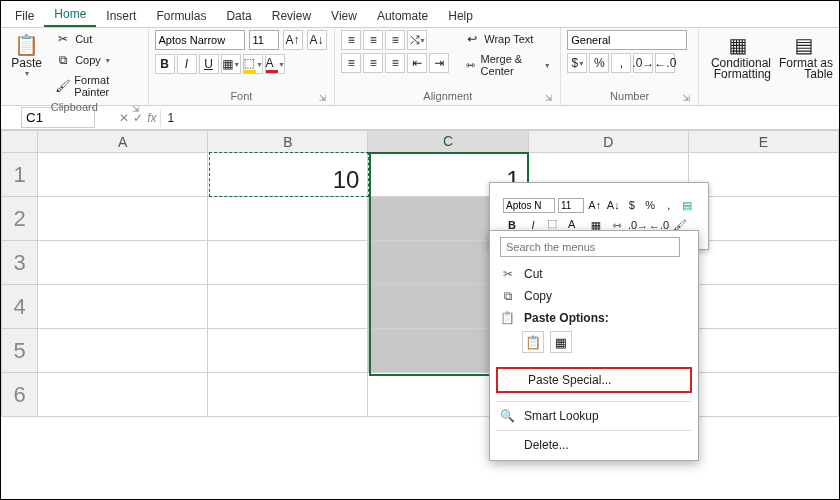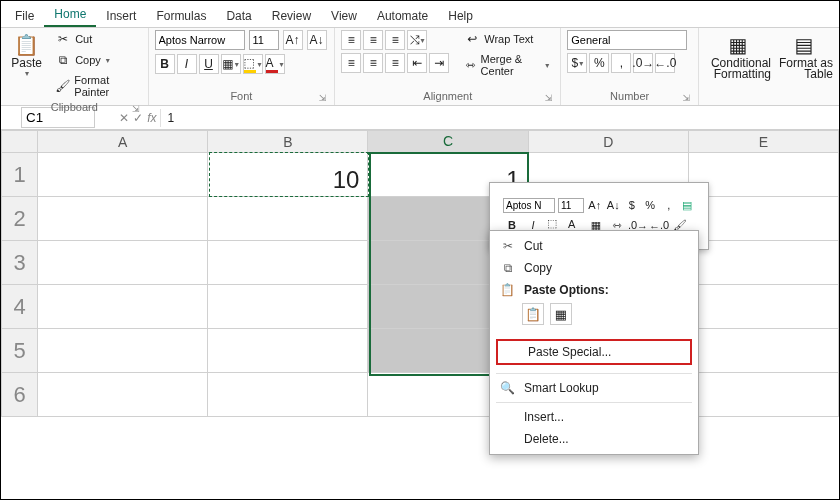--- a/index.html
+++ b/index.html
@@ -303,20 +303,21 @@
           </span>
         <span class="mini-ic">▦</span>
         <span class="mini-ic">⇿</span>
         <span class="mini-ic">.0→</span>
         <span class="mini-ic">←.0</span>
         <span class="mini-ic">🖌</span>
       </div>
     </div>
 
     <div class="ctx" style="left:488px;top:100px">
+      <input class="search" placeholder="Search the menus" style="">
       <div class="mi">
           <span class="mic">✂</span>
           <span>Cut</span>
         </div>
       <div class="mi">
           <span class="mic">⧉</span>
           <span>Copy</span>
         </div>
       <div class="mi" style="pointer-events:none">
           <span class="mic">📋</span>
@@ -333,22 +334,18 @@
           </div>
       </div>
       <div class="sep"></div>
       <div class="mi">
           <span class="mic">🔍</span>
           <span>Smart Lookup</span>
         </div>
       <div class="sep"></div>
       <div class="mi">
           <span class="mic"></span>
-          <span>Insert...</span>
-        </div>
-      <div class="mi">
-          <span class="mic"></span>
           <span>Delete...</span>
         </div>
     </div>
 
   </div>
 </div>
 
 </body></html>

